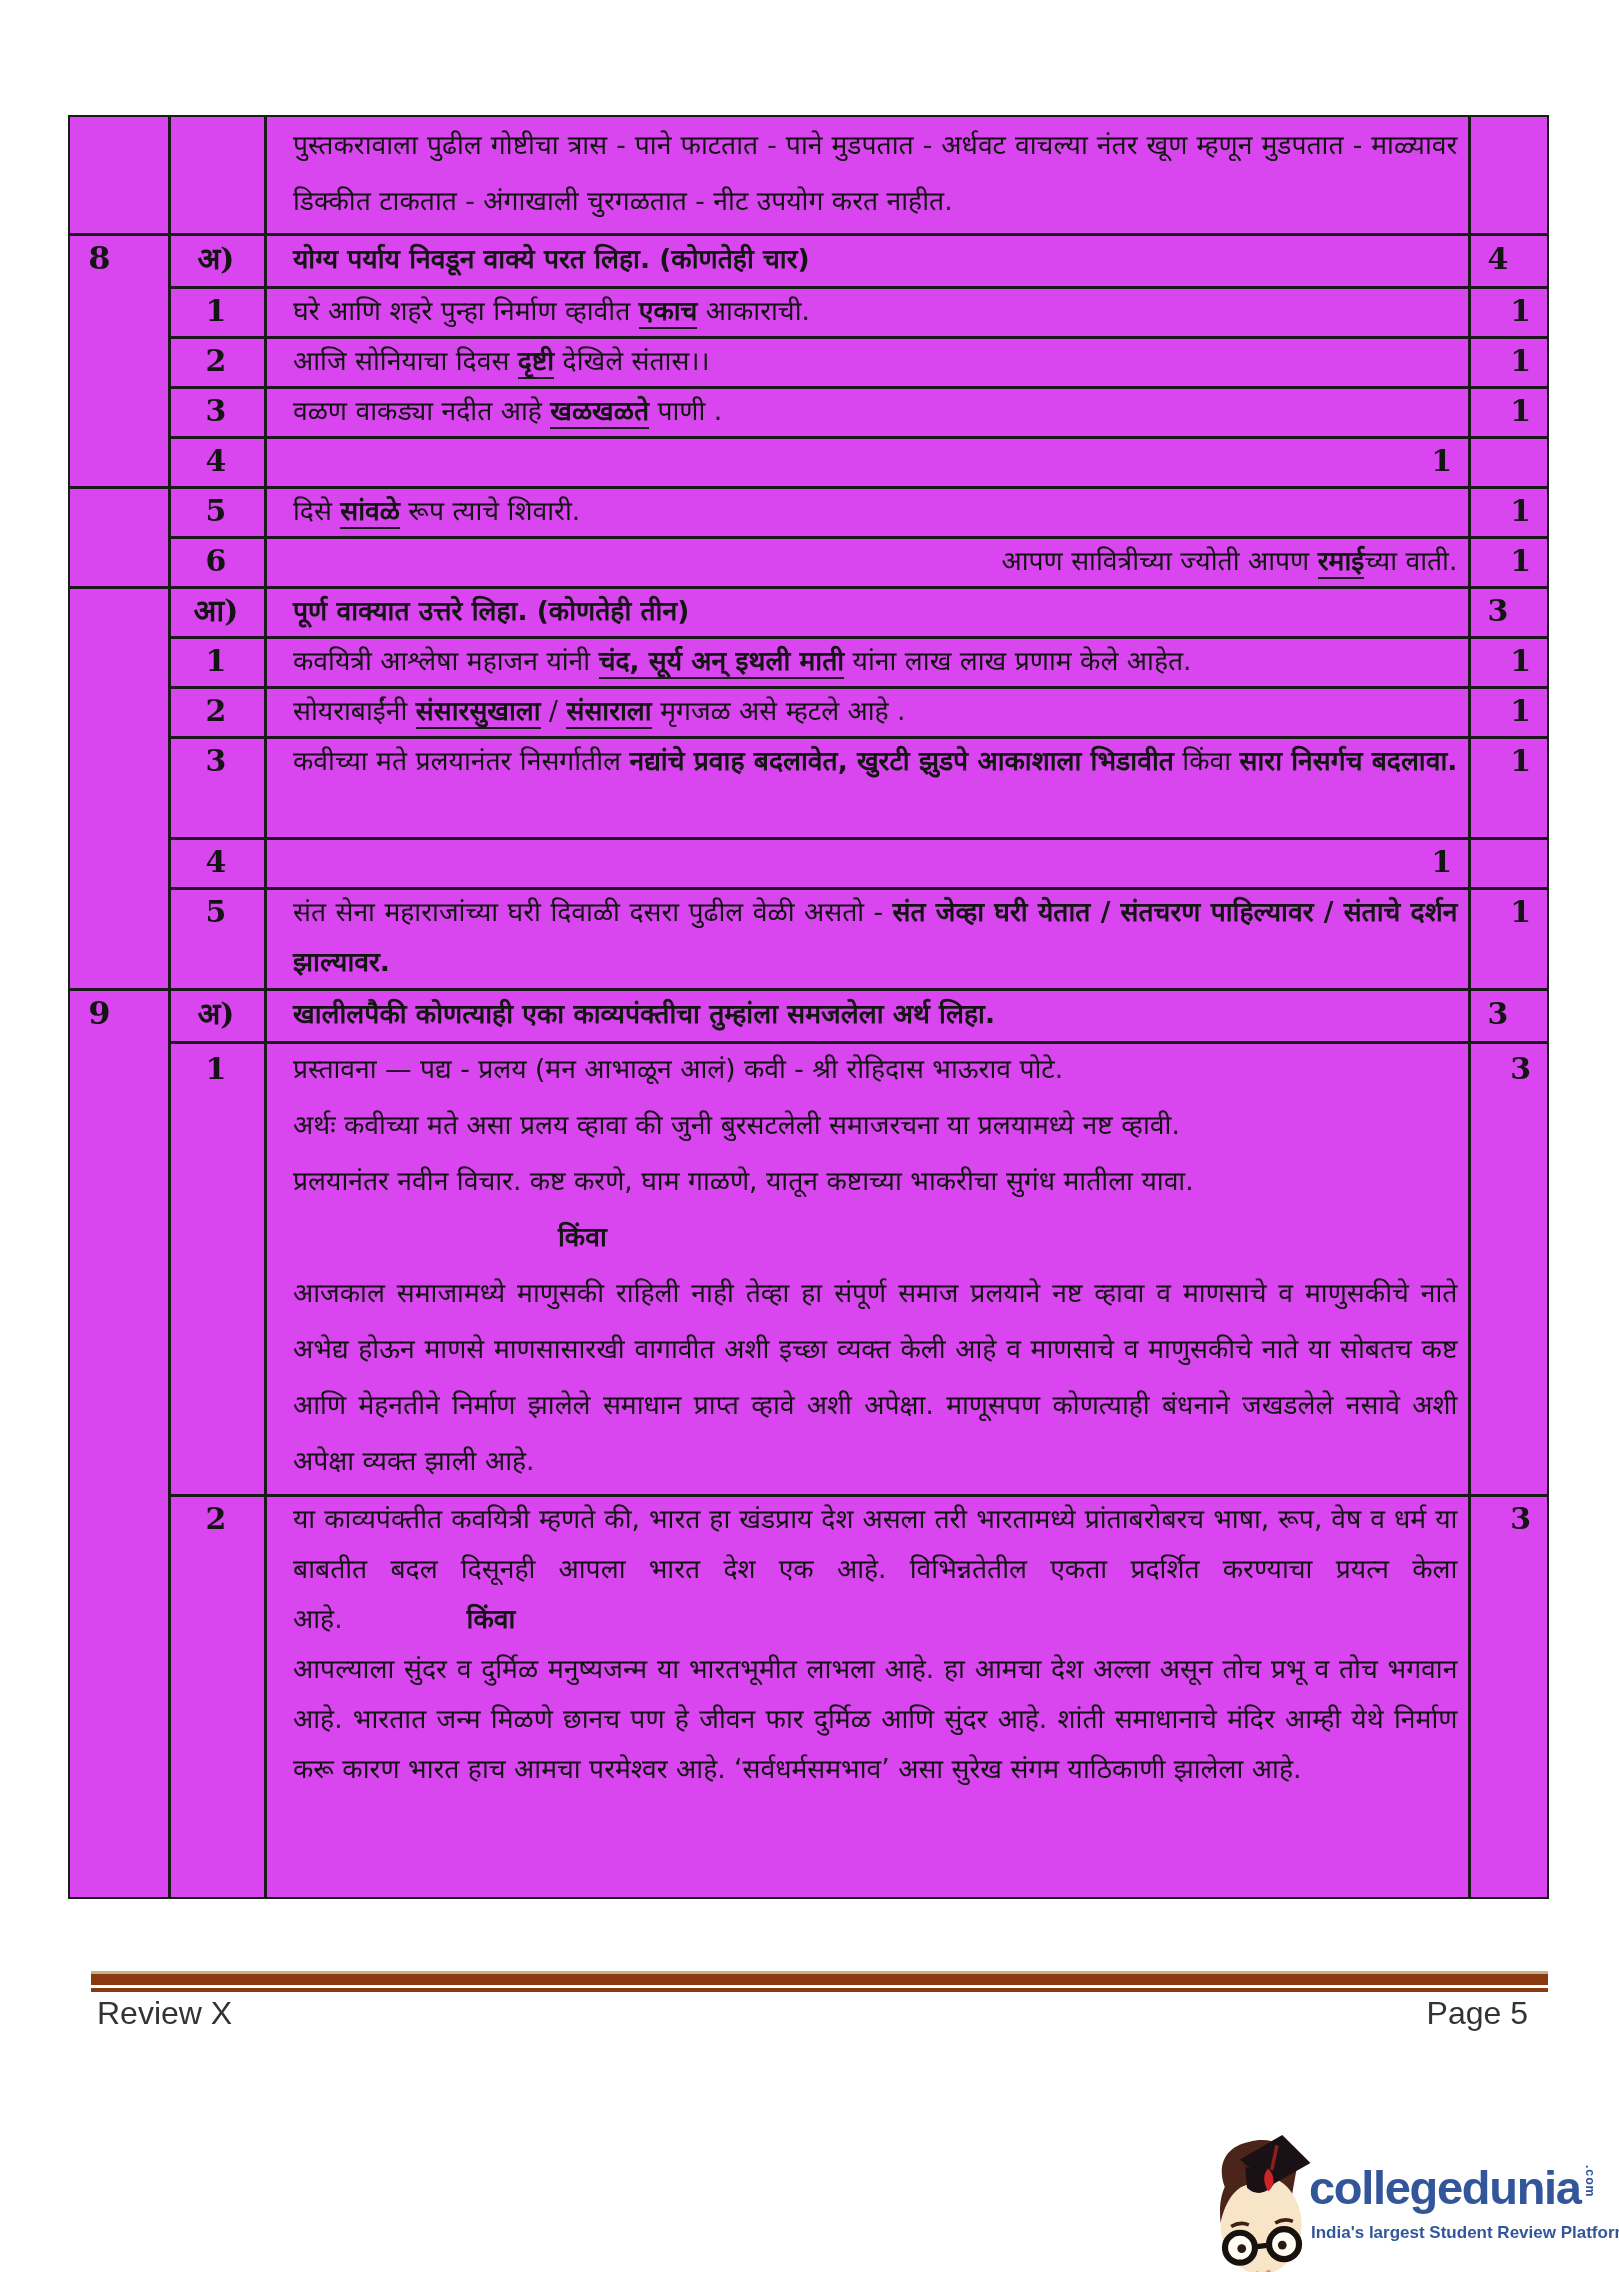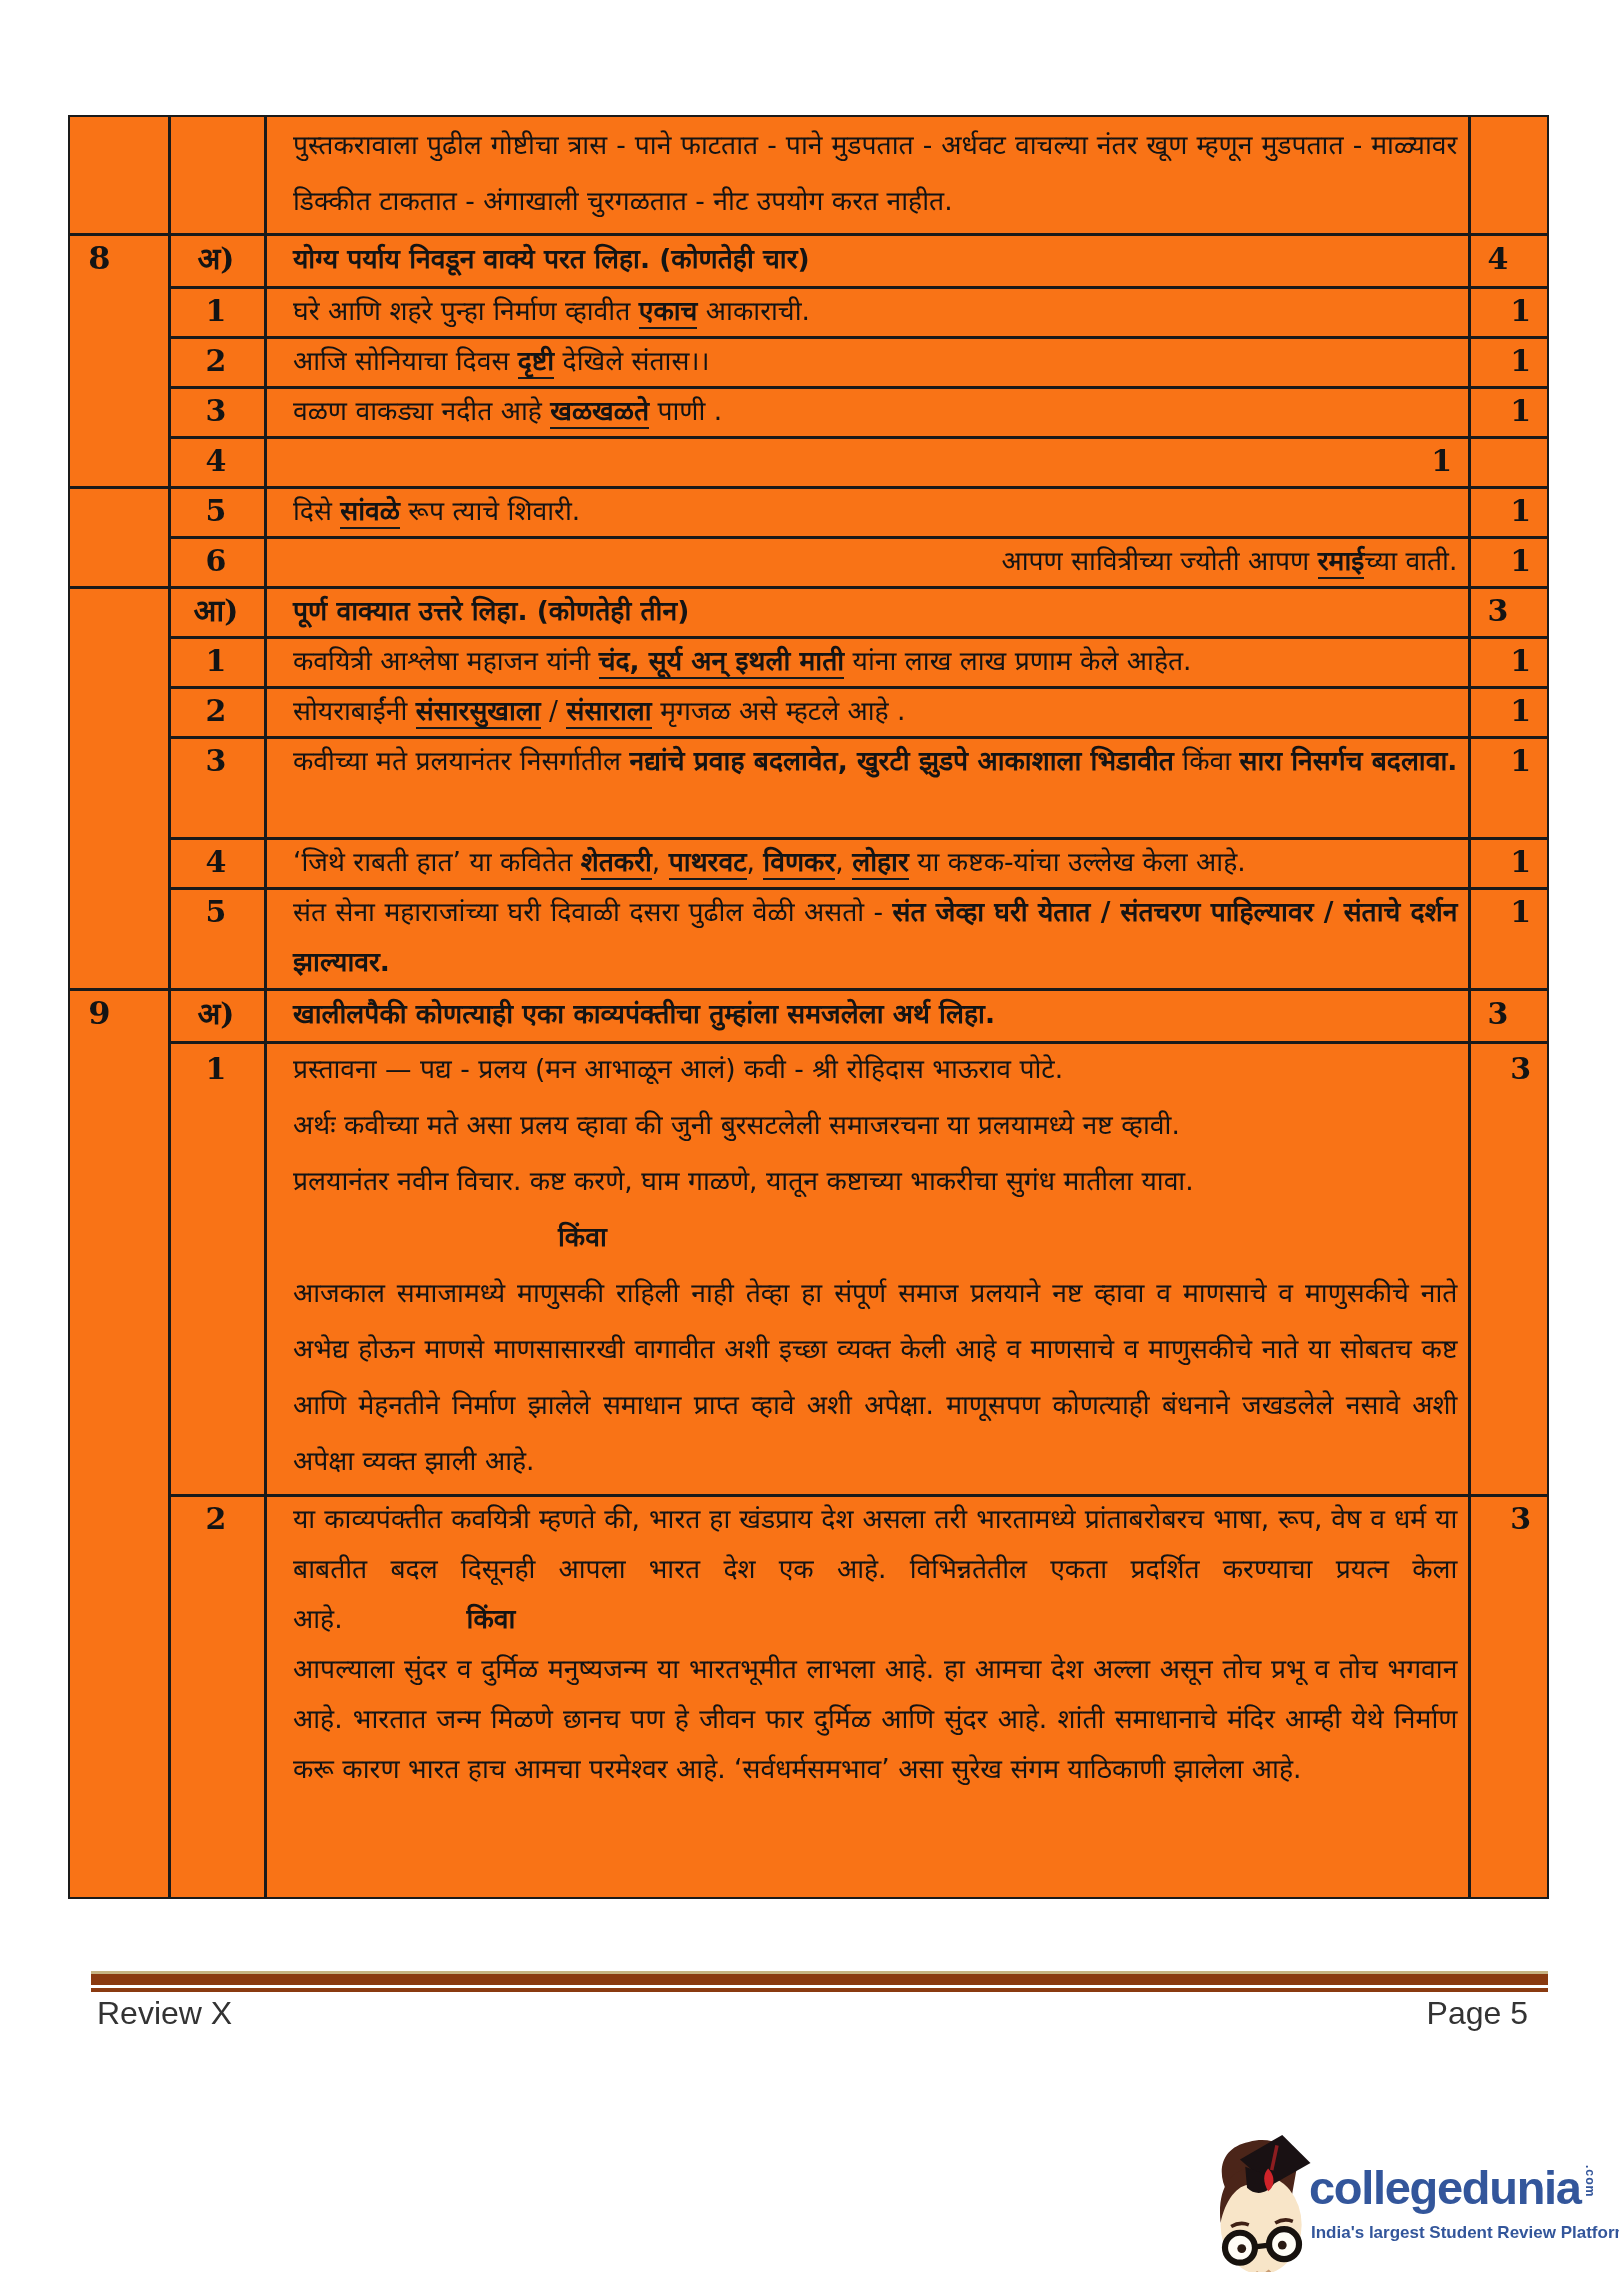--- a/index.html
+++ b/index.html
@@ -2,21 +2,21 @@
 <html style="font-size:14px"><head>
 <meta charset="utf-8">
 <style>
   html,body{margin:0;padding:0;background:#e8e8e8;}
   .page{
     position:relative;width:1620px;height:2273px;background:#ffffff;
     font-family:"DejaVu Sans","Liberation Sans",sans-serif;color:#141414;
     overflow:hidden;margin:0 auto;
   }
   
-  .tbl{position:absolute;left:68px;top:115px;width:1477px;border:2.6px solid #1a1a1a;background:#f97316;}
+  .tbl{position:absolute;left:68px;top:115px;width:1477px;border:2.6px solid #1a1a1a;background:#d946ef;}
   .row{position:relative;display:grid;grid-template-columns:98px 96px 1204px 1fr;}
   .topline{position:absolute;top:0;left:0;right:0;height:2.6px;background:#1a1a1a;z-index:2;}
   .topline.partial{left:98px;}
   .vline{position:absolute;top:0;bottom:0;width:2.6px;background:#1a1a1a;z-index:3;}
   .qcell{font-family:"DejaVu Serif","DejaVu Sans",serif;font-weight:bold;font-size:32px;
          text-align:center;padding-right:39px;}
   .scell{font-family:"DejaVu Serif","DejaVu Sans",serif;font-weight:bold;font-size:30px;text-align:center;}
   .ccell{padding:0 10.6px 0 29px;font-size:26.5px;overflow:hidden;}
   .mcell{font-family:"DejaVu Serif","DejaVu Sans",serif;font-weight:bold;font-size:30px;}
   .mcell.ml{text-align:left;padding-left:19.4px;}
@@ -153,23 +153,20 @@
         <div class="scell" style="line-height: 50px;">3</div>
         <div class="ccell">
           <div class="para" style="line-height: 50px;"><span>कवीच्या मते प्रलयानंतर निसर्गातील </span><span class="b">नद्यांचे प्रवाह बदलावेत, खुरटी झुडपे आकाशाला भिडावीत</span><span> किंवा </span><span class="b">सारा निसर्गच बदलावा.</span></div>
         </div>
         <div class="mcell mr" style="line-height: 50px;">1</div>
       </div>
       <div class="row" style="height: 50px;">
         <div class="topline partial"></div>
         <div class="qcell" style="line-height: 50px;"></div>
         <div class="scell" style="line-height: 50px;">4</div>
-        <div class="ccell">
-          <div class="line" style="line-height: 50px;"><span>‘जिथे राबती हात’ या कवितेत </span><span class="b u">शेतकरी</span><span>, </span><span class="b u">पाथरवट</span><span>, </span><span class="b u">विणकर</span><span>, </span><span class="b u">लोहार</span><span> या कष्टक-यांचा उल्लेख केला आहे.</span></div>
-        </div>
         <div class="mcell mr" style="line-height: 50px;">1</div>
       </div>
       <div class="row" style="height: 101px;">
         <div class="topline partial"></div>
         <div class="qcell" style="line-height: 50px;"></div>
         <div class="scell" style="line-height: 50px;">5</div>
         <div class="ccell">
           <div class="para" style="line-height: 50px;"><span>संत सेना महाराजांच्या घरी दिवाळी दसरा पुढील वेळी असतो - </span><span class="b">संत जेव्हा घरी येतात / संतचरण पाहिल्यावर / संताचे दर्शन झाल्यावर.</span></div>
         </div>
         <div class="mcell mr" style="line-height: 50px;">1</div>

